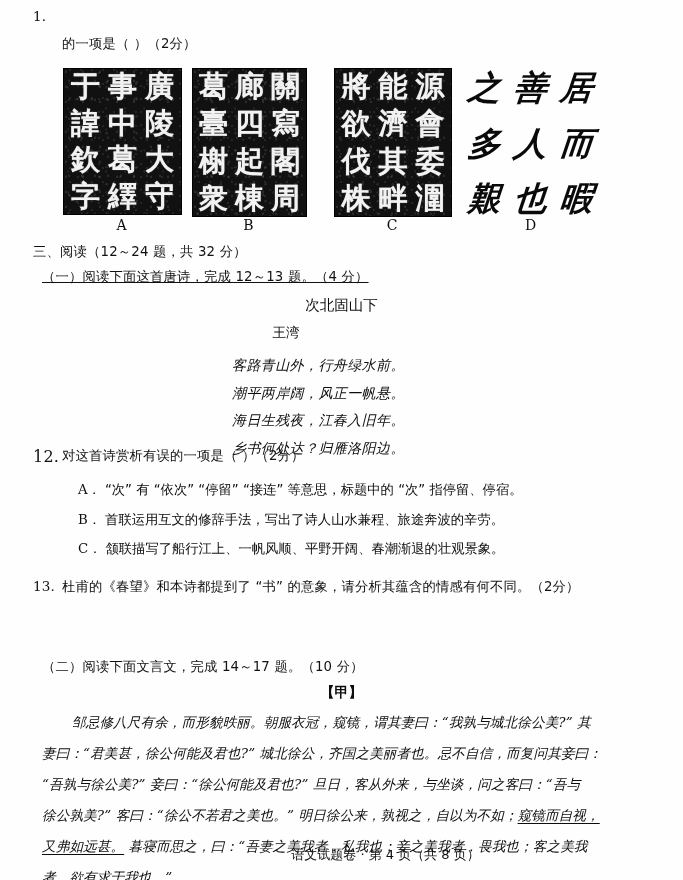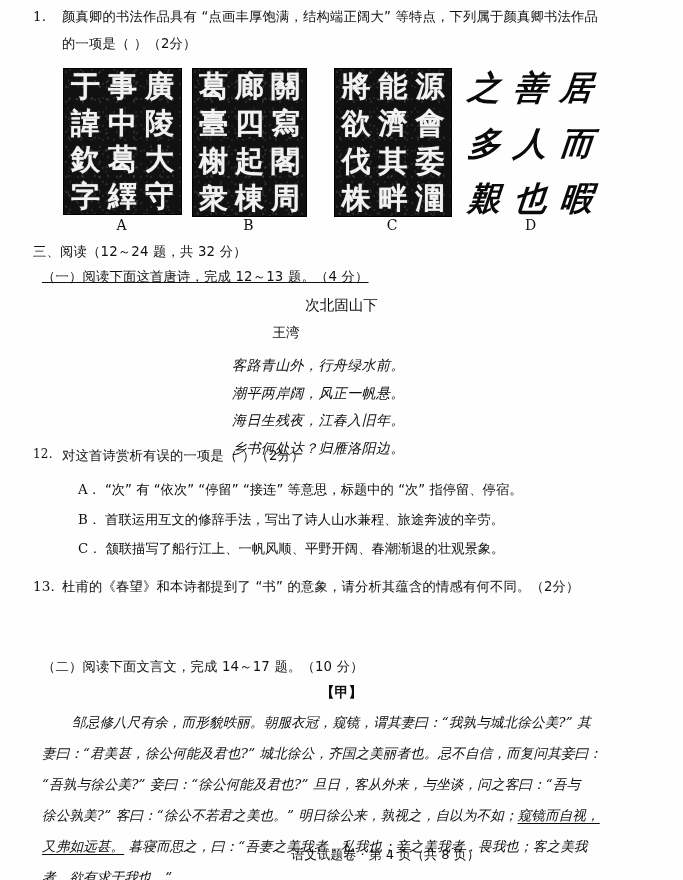--- a/index.html
+++ b/index.html
@@ -113,21 +113,21 @@
   .poem-line{
     font-family:"DejaVu Serif",serif;
     font-size:14px;
     font-style:italic;
     line-height:27.5px;
     white-space:nowrap;
     letter-spacing:.4px;
   }
 
   
-  .q12-num{position:absolute;left:33px;top:447px;font-family:"DejaVu Serif",serif;font-size:12px;}
+  .q12-num{position:absolute;left:33px;top:447px;font-family:"DejaVu Serif",serif;font-size:16px;}
   .q12-stem{position:absolute;left:62px;top:447px;}
   .q12-opts{position:absolute;left:78px;top:475px;}
   .q12-opt{
     font-size:13.3px;line-height:29.5px;white-space:nowrap;
     font-family:"DejaVu Sans",sans-serif;
   }
   .ol{font-family:"DejaVu Serif",serif;margin-right:4px;}
 
   
   .q13-num{position:absolute;left:33px;top:578px;font-family:"DejaVu Serif",serif;font-size:13.5px;}
@@ -161,21 +161,20 @@
     font-size:8px;color:#f4f4f4;letter-spacing:1px;
     font-family:"DejaVu Sans",sans-serif;
   }
 </style>
 </head>
 <body>
 
 <div class="page">
 
   <div class="q-line q11-num serif">1.</div>
-  <div class="q-line q11-l1">颜真卿的书法作品具有 “点画丰厚饱满，结构端正阔大” 等特点，下列属于颜真卿书法作品</div>
   <div class="q-line q11-l2">的一项是（      ）（2分）</div>
 
   <div class="calli-row">
 
     <div class="plate rub" id="plate-a">
       <div class="col">
         <span class="gl">廣</span>
         <span class="gl">陵</span>
         <span class="gl">大</span>
         <span class="gl">守</span>

